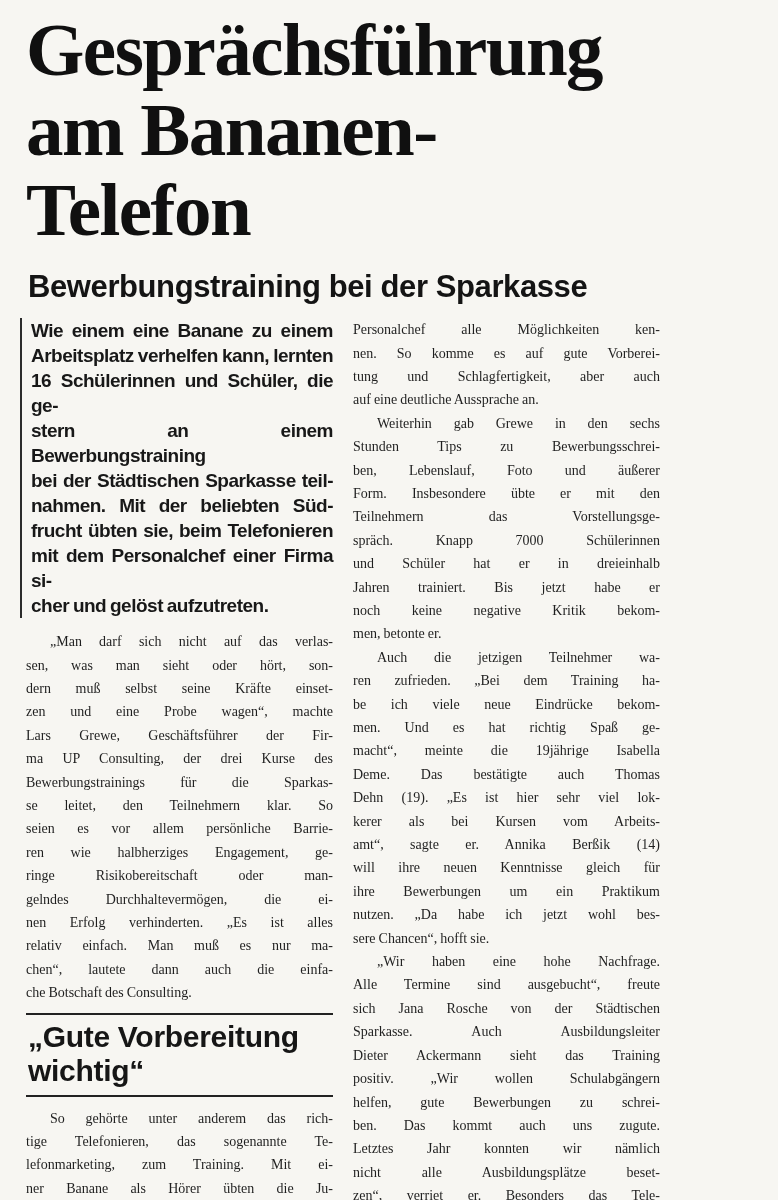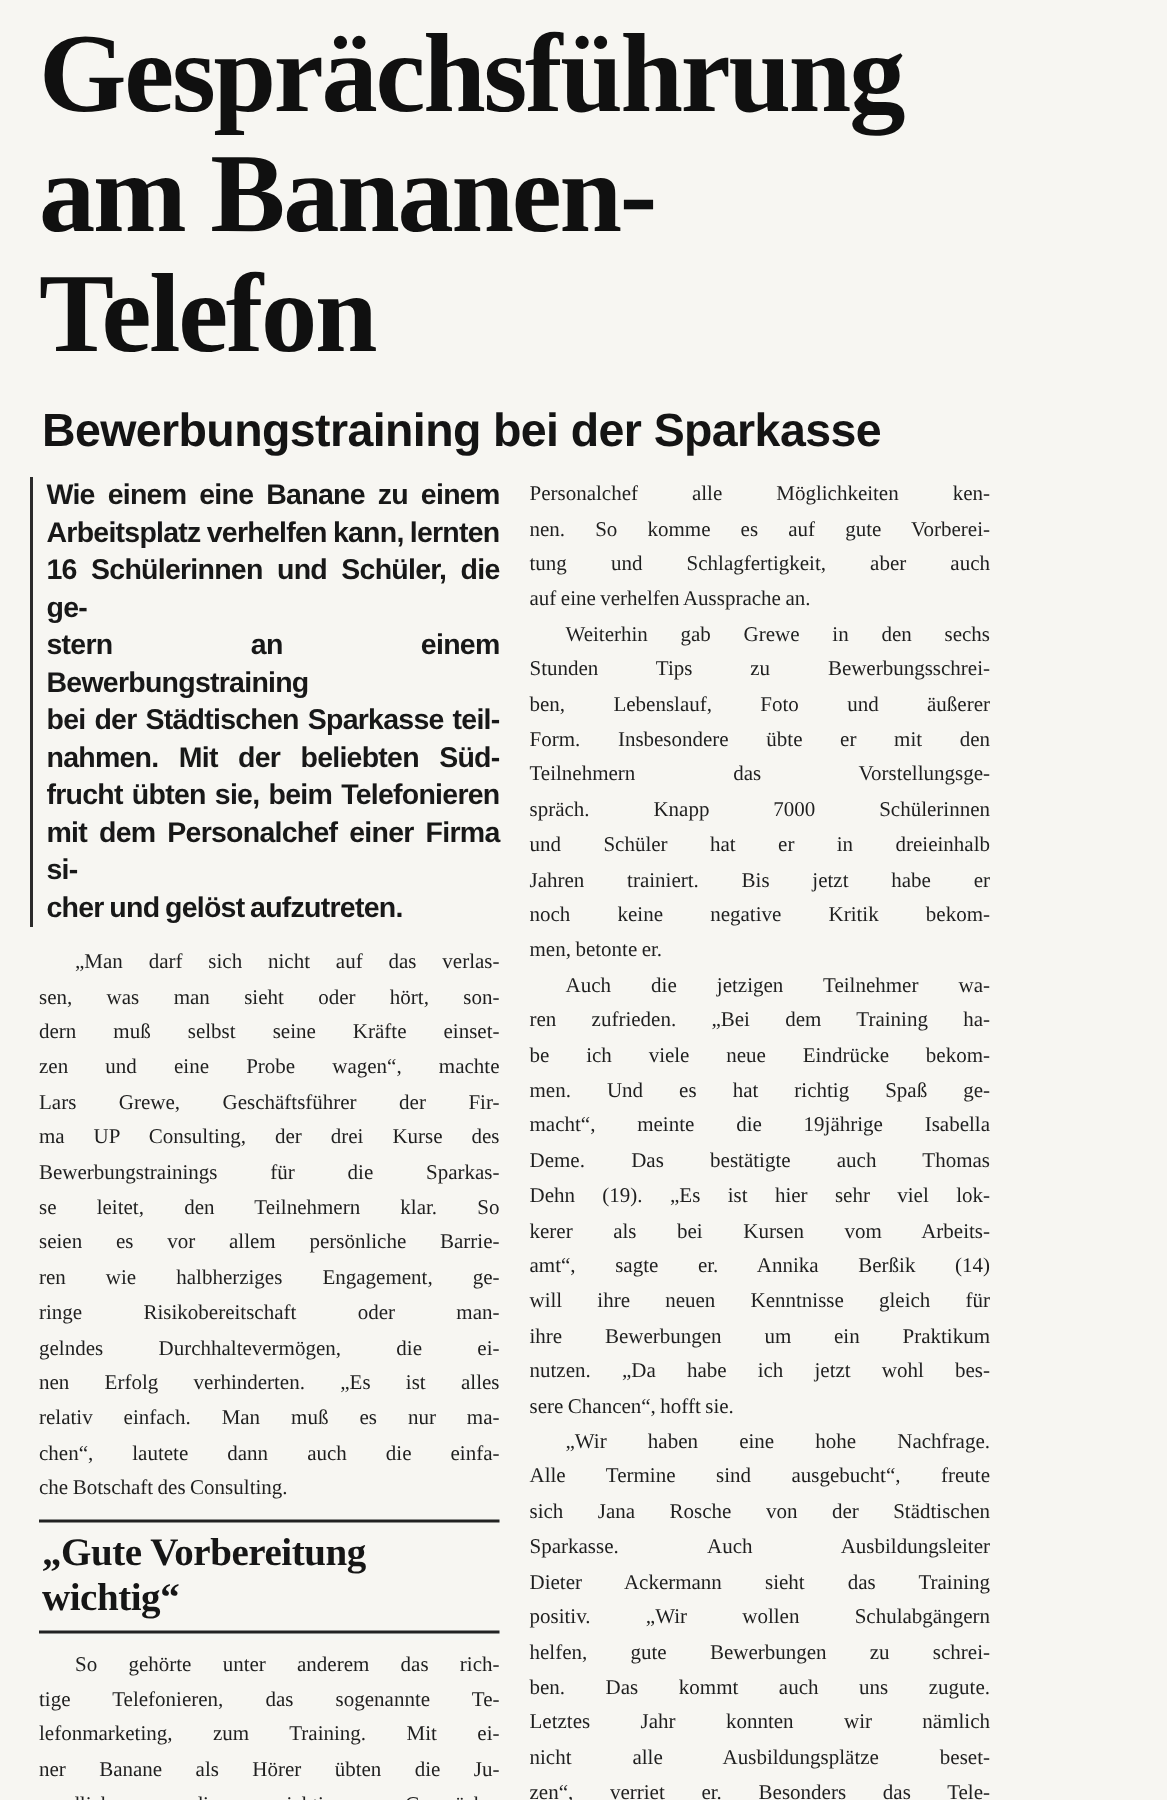--- a/index.html
+++ b/index.html
@@ -21,21 +21,21 @@
     font-size:19px;line-height:25px;letter-spacing:-0.5px;word-spacing:-1px;
     border-left:2px solid #2b2b2b;padding-left:9px;margin:0 0 12px -6px;}
   
   .para{margin:0;font-size:14px;line-height:23.4px;word-spacing:-0.5px;color:#1f1f1f;}
   .body{display:block;white-space:pre-line;text-align:justify;text-align-last:justify;}
   .last{display:block;text-indent:0;}
   .last:empty{display:none;}
   .indent .body{text-indent:24px;}
   .subhead{margin:8px 0 10px 0;padding:5px 0 7px 2px;
     border-top:2px solid #222;border-bottom:2px solid #222;
-    font-family:Liberation Serif, serif;font-weight:700;font-size:26px;
+    font-family:Liberation Sans, sans-serif;font-weight:700;font-size:30px;
     letter-spacing:-0.3px;color:#161616;}
   .sig-row{display:flex;justify-content:space-between;align-items:baseline;}
   .author{padding-right:2px;}
 </style>
 </head>
 <body>
 
 <div class="page">
 
   <h1 class="headline">
@@ -98,21 +98,21 @@
       </p>
 
     </div>
 
     <div class="col">
 
       <p class="para">
         <span class="body">Personalchef alle Möglichkeiten ken-
 nen. So komme es auf gute Vorberei-
 tung und Schlagfertigkeit, aber auch</span>
-        <span class="last">auf eine verhelfen Aussprache an.</span>
+        <span class="last">auf eine deutliche Aussprache an.</span>
       </p>
 
       <p class="para indent">
         <span class="body">Weiterhin gab Grewe in den sechs
 Stunden Tips zu Bewerbungsschrei-
 ben, Lebenslauf, Foto und äußerer
 Form. Insbesondere übte er mit den
 Teilnehmern das Vorstellungsge-
 spräch. Knapp 7000 Schülerinnen
 und Schüler hat er in dreieinhalb

